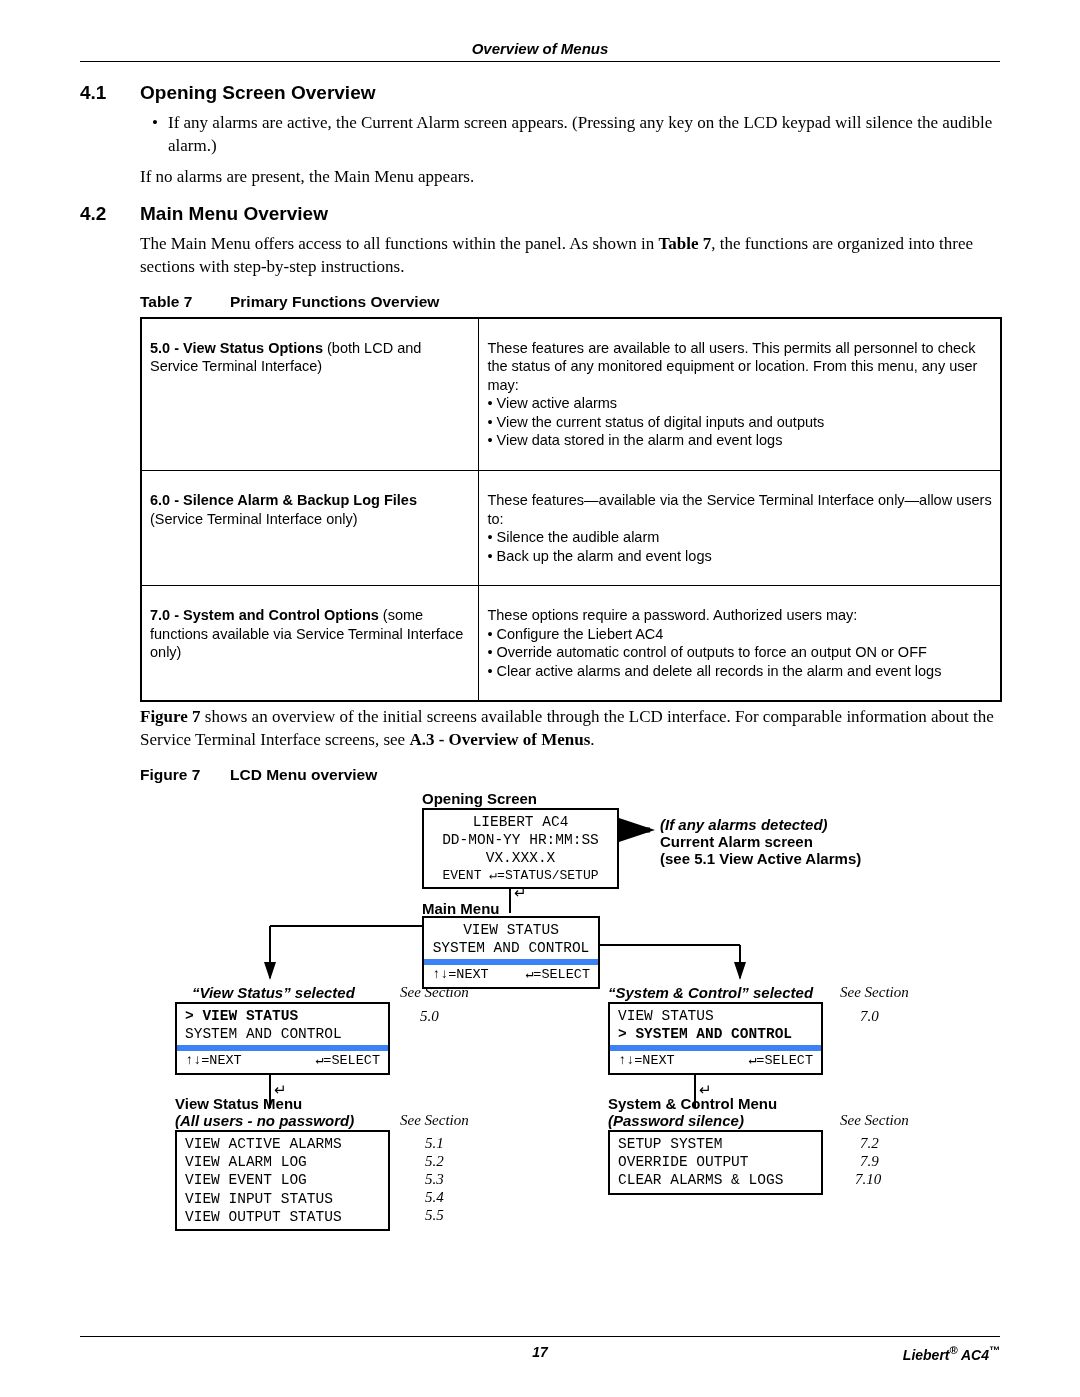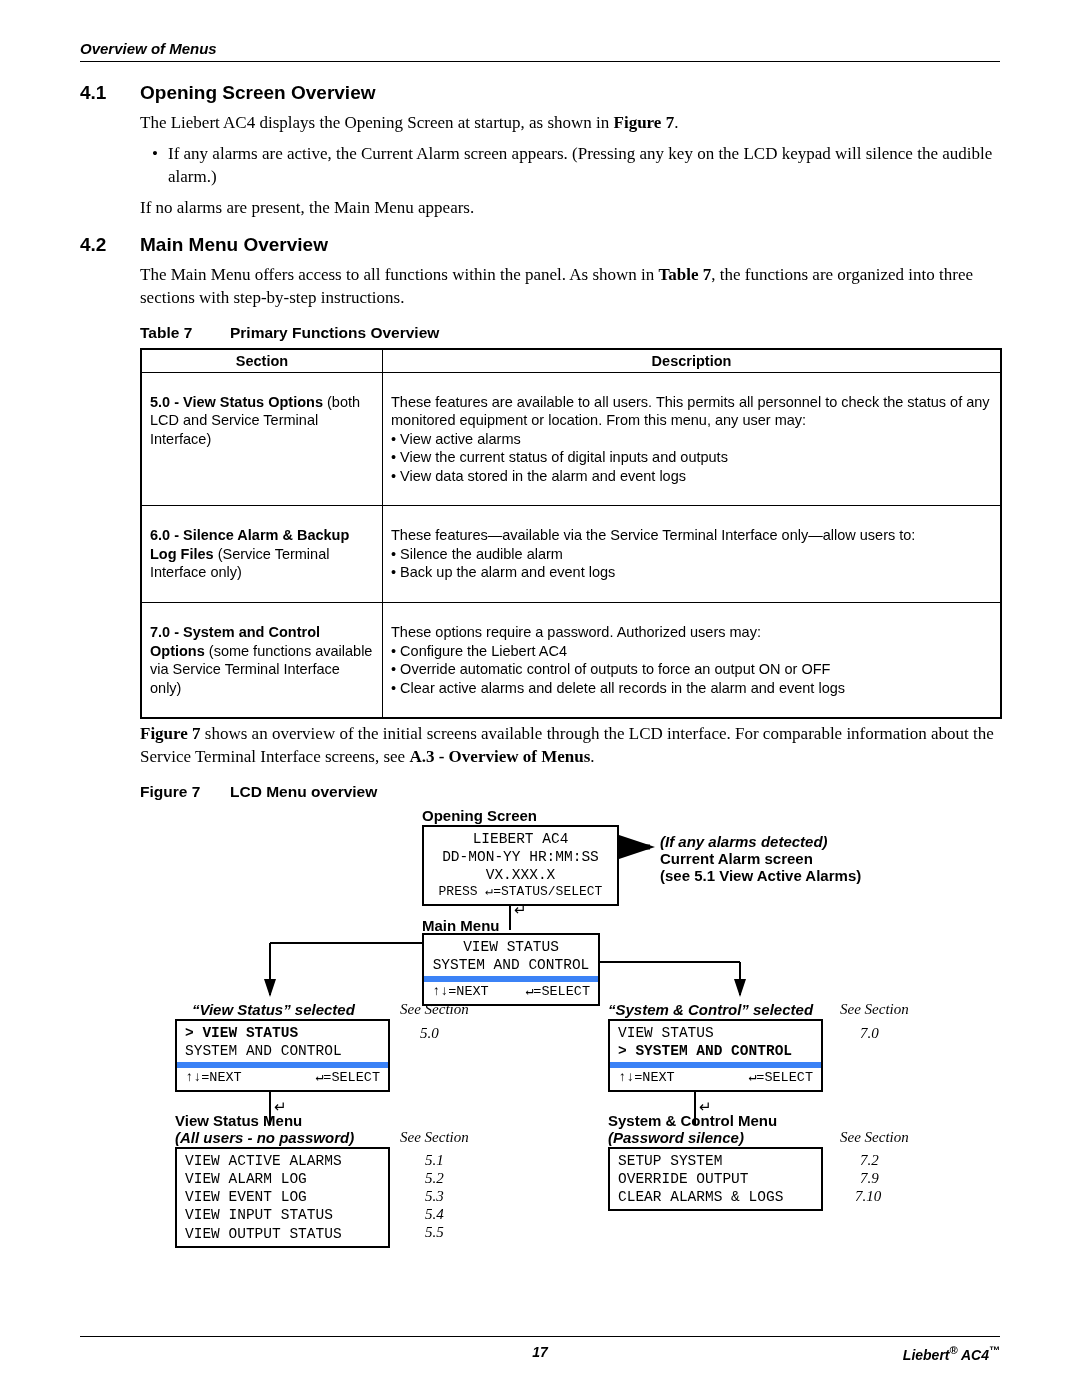--- a/index.html
+++ b/index.html
@@ -10,21 +10,21 @@
     color: #000;
   }
   .page {
     width: 1080px;
     height: 1397px;
     position: relative;
     box-sizing: border-box;
     padding: 40px 80px 50px 80px;
   }
   .running-head {
-    text-align: left;
+    text-align: center;
     font-family: Arial, Helvetica, sans-serif;
     font-style: italic;
     font-weight: bold;
     font-size: 15px;
     margin-bottom: 4px;
   }
   .top-rule {
     border-top: 1px solid #000;
     margin-bottom: 20px;
   }
@@ -166,23 +166,20 @@
 <div class="page">
 
   <div class="running-head">Overview of Menus</div>
   <div class="top-rule"></div>
 
   <div class="sec-row">
     <div class="sec-num">4.1</div>
     <div class="sec-title">Opening Screen Overview</div>
   </div>
   <div class="body">
-    <p>
-      <span>The Liebert AC4 displays the Opening Screen at startup, as shown in </span><b>Figure 7</b><span>.</span>
-    </p>
     <div class="bullet">
       <span class="dot">•</span>
       <span>If any alarms are active, the Current Alarm screen appears. (Pressing any key on the LCD keypad will silence the audible alarm.)</span>
     </div>
     <p>If no alarms are present, the Main Menu appears.</p>
   </div>
 
   <div class="sec-row">
     <div class="sec-num">4.2</div>
     <div class="sec-title">Main Menu Overview</div>
@@ -193,24 +190,20 @@
     </p>
   </div>
 
   <div class="caption-row">
     <span class="cap-label">Table 7</span>
     <span>Primary Functions Overview</span>
   </div>
 
   <table class="func">
     <tbody>
-        <tr>
-      <th style="width:228px">Section</th>
-      <th>Description</th>
-    </tr>
 
     <tr>
       <td>
         <span class="row-head"><span>5.0 - </span><span>View Status Options</span></span><span class="row-sub"> (both LCD and Service Terminal Interface)</span>
       </td>
       <td>
         <span>These features are available to all users. This permits all personnel to check the status of any monitored equipment or location. From this menu, any user may:</span><br>
         • <span>View active alarms</span><br>
         • <span>View the current status of digital inputs and outputs</span><br>
         • <span>View data stored in the alarm and event logs</span>
@@ -279,21 +272,21 @@
       <text x="559" y="305" class="enter">↵</text>
 
       <text x="237" y="365" font-family="Arial" font-size="15">⇕</text>
     </svg>
 
     <div class="lbl" style="left:282px; top:0px;">Opening Screen</div>
     <div class="box" style="left:282px; top:18px; width:197px; text-align:center;">
       <div>LIEBERT AC4</div>
       <div>DD-MON-YY HR:MM:SS</div>
       <div>VX.XXX.X</div>
-      <div style="font-size:13px">PRESS ↵=STATUS/SELECT</div>
+      <div style="font-size:13px">EVENT ↵=STATUS/SETUP</div>
     </div>
 
     <div class="lbl-it" style="left:520px; top:26px;">(If any alarms detected)</div>
     <div class="lbl" style="left:520px; top:43px;">Current Alarm screen</div>
     <div class="lbl" style="left:520px; top:60px;">(see 5.1 View Active Alarms)</div>
 
     <div class="lbl" style="left:282px; top:110px;">Main Menu</div>
     <div class="box" style="left:282px; top:126px; width:178px;">
       <div style="text-align:center">VIEW STATUS</div>
       <div style="text-align:center">SYSTEM AND CONTROL</div>

